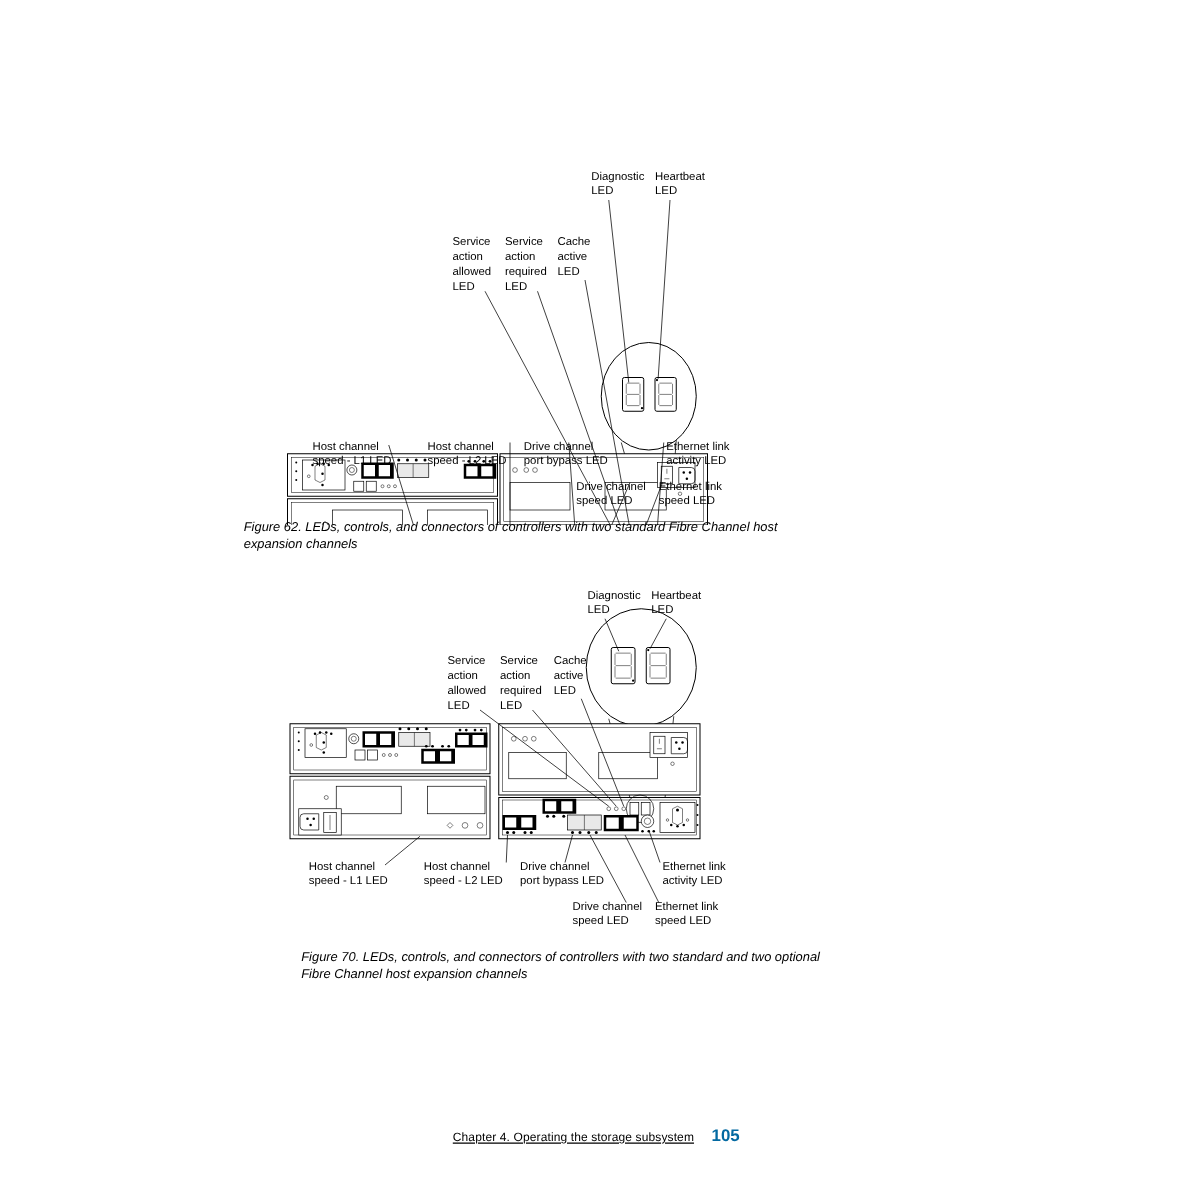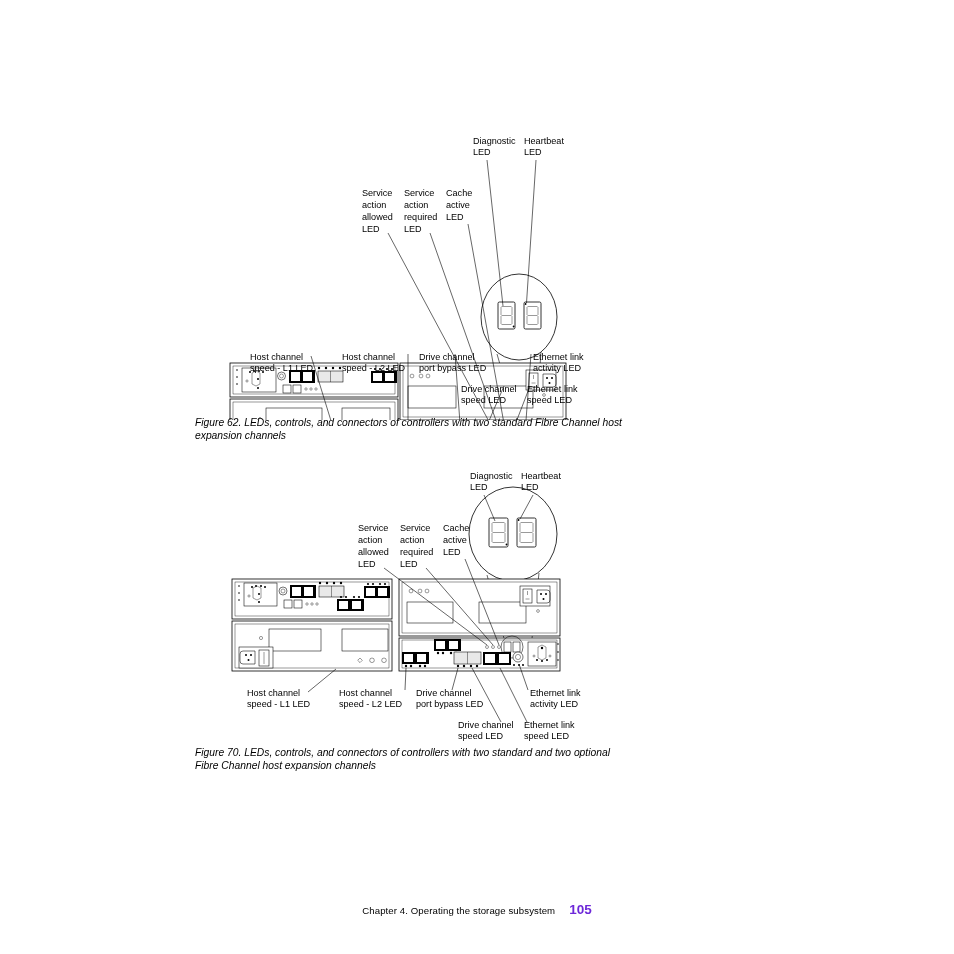--- a/index.html
+++ b/index.html
@@ -46,44 +46,45 @@
     position: absolute;
     left: 195px;
     width: 430px;
     font-family: "Liberation Sans", sans-serif;
     font-style: italic;
     font-size: 10.3px;
     line-height: 13.2px;
     color: #000;
   }
   #caption-69 { top: 296px; }
-  #caption-70 { top: 289px; }
+  #caption-70 { top: 303px; margin-left: 46px; }
 
   
   .footer {
     position: absolute;
     left: 0;
     top: 900px;
     width: 954px;
     text-align: center;
   }
   .footer-inner {
     display: inline-block;
     white-space: nowrap;
   }
   .footer-chapter {
     font-size: 9.6px;
     color: #000;
     letter-spacing: 0.1px;
+    text-decoration: underline;
   }
   .footer-page {
     font-size: 13.5px;
     font-weight: bold;
     margin-left: 14px;
-    color: #6d28d9;
+    color: #0369a1;
   }
 
   
   svg text {
     font-family: "Liberation Sans", sans-serif;
     font-size: 9.1px;
     fill: #000;
   }
   svg .lead {
     stroke: #000;

